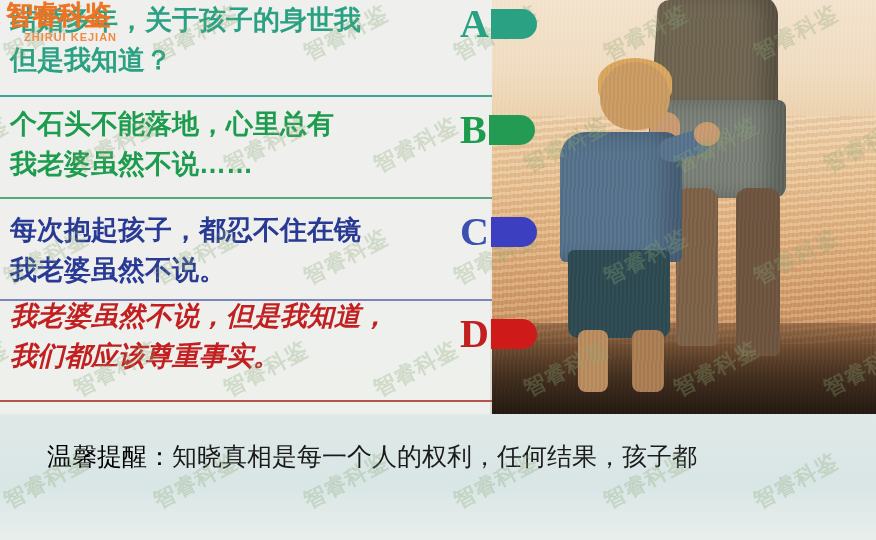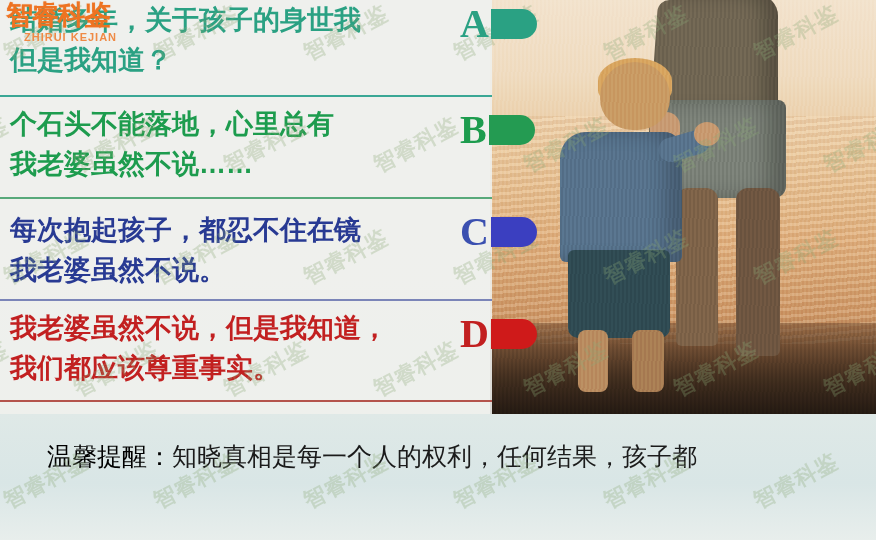--- a/index.html
+++ b/index.html
@@ -328,21 +328,21 @@
       <div class="qa-line">我老婆虽然不说……</div>
     </div>
     <div class="rule" style="top:197px; background:#58a97a;"></div>
 
     <div class="qa-block c-c" style="top:206px;">
       <div class="qa-line">每次抱起孩子，都忍不住在镜</div>
       <div class="qa-line">我老婆虽然不说。</div>
     </div>
     <div class="rule" style="top:299px; background:#7b85b8;"></div>
 
-    <div class="qa-block c-d" style="top:304px;">
+    <div class="qa-block c-d" style="top:292px;font-style:italic;">
       <div class="qa-line">我老婆虽然不说，但是我知道，</div>
       <div class="qa-line">我们都应该尊重事实。</div>
     </div>
     <div class="rule" style="top:400px; background:#b4544c;"></div>
   </div>
 
   <div class="badge-wrap" style="left:460px; top:4px;">
     <span class="badge-letter" style="color:#2aa183;">A</span>
     <span class="badge-pill" style="background:#2aa183;"></span>
   </div>

